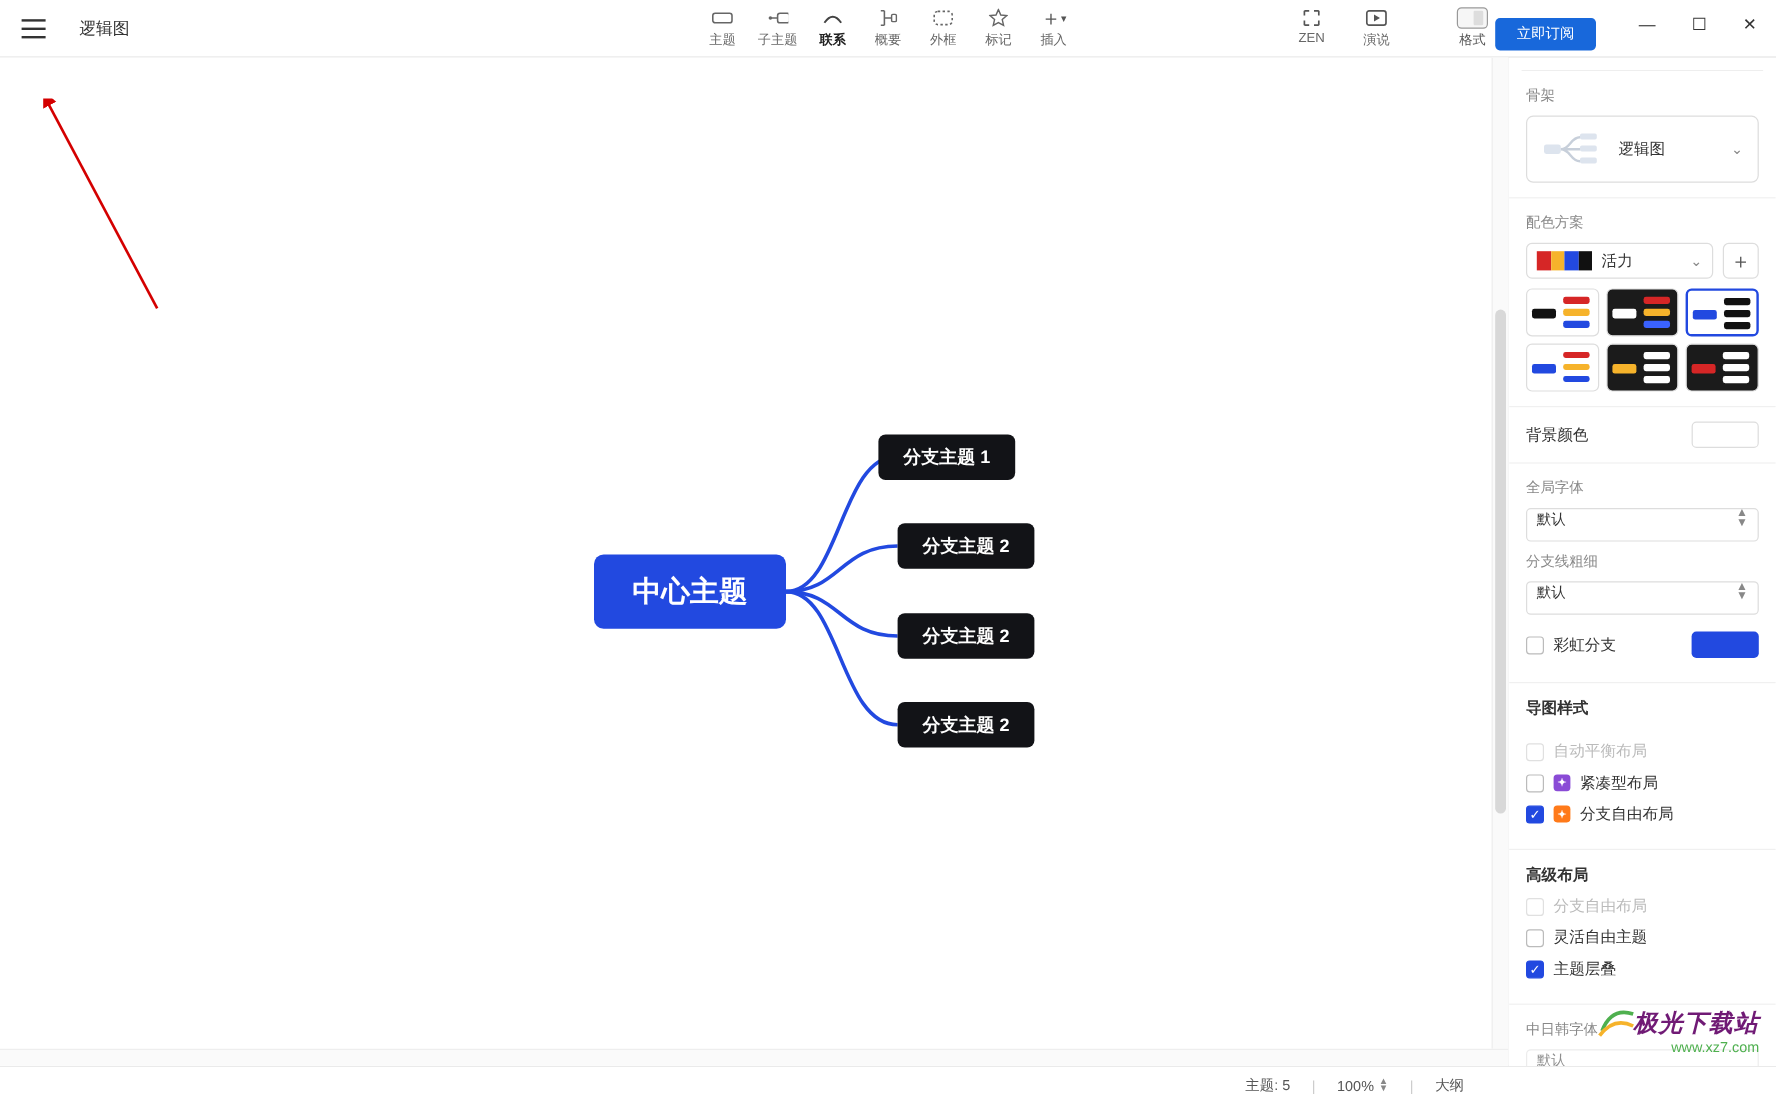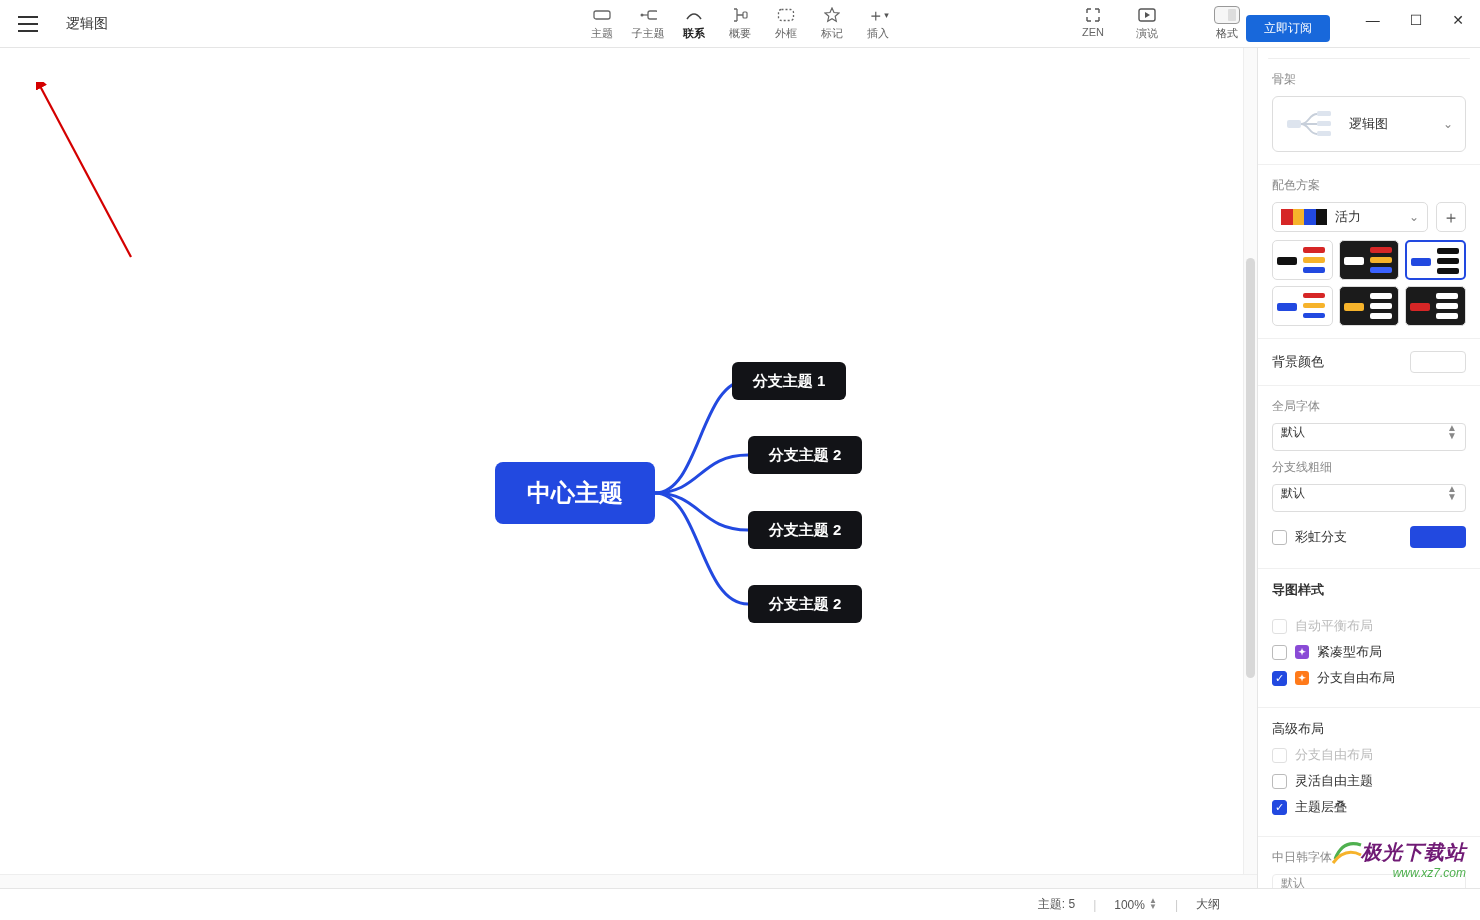--- a/index.html
+++ b/index.html
@@ -60,21 +60,21 @@
   .sel-box{border:1px solid #ddd;border-radius:4px;height:28px;display:flex;justify-content:space-between;padding:0 8px;cursor:pointer;font-size:12px;}
   .sel-box .stepico{color:#888;font-size:10px;line-height:8px;}
   .chk-row{display:flex;align-items:center;gap:8px;margin:8px 0;font-size:13px;}
   .chk{width:15px;height:15px;border:1.5px solid #bbb;border-radius:3px;display:inline-flex;align-items:center;justify-content:center;cursor:pointer;}
   .chk.checked{background:#2249e0;border-color:#2249e0;color:#fff;font-size:11px;}
   .chk.disabled{border-color:#e0e0e0;}
   .rainbow-sw{width:56px;height:22px;background:#2249e0;border-radius:4px;}
   .pro-badge{width:14px;height:14px;border-radius:3px;display:inline-flex;align-items:center;justify-content:center;font-size:9px;color:#fff;font-weight:700;}
   .watermark{position:absolute;right:14px;bottom:40px;text-align:right;pointer-events:none;}
   .watermark .logotxt{font-size:20px;font-weight:700;color:#701a75;font-style:italic;letter-spacing:1px;}
-  .watermark .suburl{font-size:12px;color:#4fb04f;font-style:italic;}
+  .watermark .suburl{font-size:12px;color:#4fb04f;}
   .watermark .swoosh{position:absolute;left:-30px;top:-2px;}
   .hscroll{position:absolute;left:0;right:0;bottom:0;height:14px;background:#fafafa;border-top:1px solid #eee;}
   .vscroll{position:absolute;right:0;top:0;bottom:14px;width:14px;background:#fafafa;border-left:1px solid #eee;}
   .vhandle{position:absolute;right:2px;width:9px;background:#d8d8d8;border-radius:5px;}
   .disabled-text{color:#bbb;}
 </style>
 </head>
 <body>
 
 <div class="app">
@@ -332,21 +332,21 @@
           <span>紧凑型布局</span>
         </div>
         <div class="chk-row">
           <span class="chk checked">✓</span>
           <span class="pro-badge" style="background:#ff7a1a">✦</span>
           <span>分支自由布局</span>
         </div>
       </div>
 
       <div class="sect">
-        <div style="font-weight:400;margin-bottom:6px;">高级布局</div>
+        <div style="font-weight:700;margin-bottom:6px;">高级布局</div>
         <div class="chk-row">
           <span class="chk disabled"></span>
           <span class="disabled-text">分支自由布局</span>
         </div>
         <div class="chk-row">
           <span class="chk"></span>
           <span>灵活自由主题</span>
         </div>
         <div class="chk-row">
           <span class="chk checked">✓</span>

